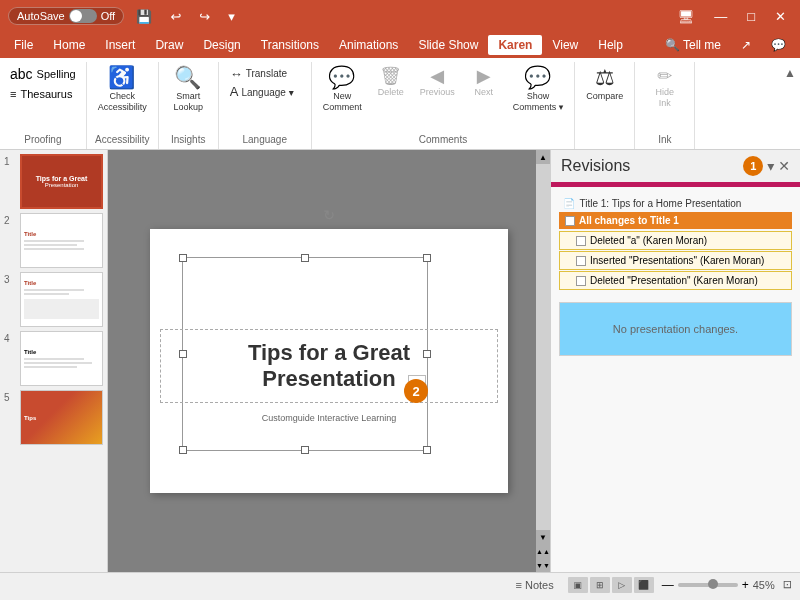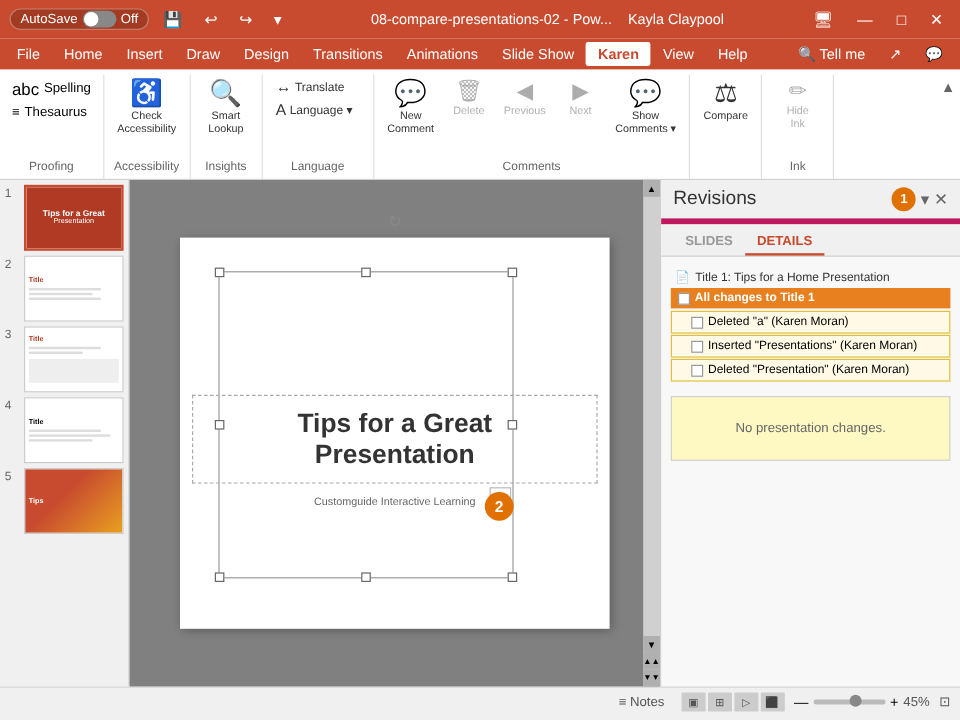--- a/index.html
+++ b/index.html
@@ -207,21 +207,21 @@
       background: #b0b0b0;
       display: flex;
       align-items: center;
       justify-content: center;
       font-size: 8px;
       cursor: pointer;
     }
     .slide-canvas {
       background: white;
       width: 358px;
-      height: 326px;
+      height: 264px;
       position: relative;
       box-shadow: 2px 2px 8px rgba(0,0,0,0.3);
     }
     .slide-canvas-inner {
       position: absolute;
       top: 0; left: 0; right: 0; bottom: 0;
       display: flex;
       flex-direction: column;
       align-items: center;
       justify-content: center;
@@ -355,21 +355,21 @@
       margin-bottom: 2px;
       display: flex;
       align-items: center;
       gap: 4px;
     }
     .presentation-changes {
       margin-top: 12px;
     }
     .pres-changes-box {
       border: 1px solid #d0d0d0;
-      background: #fef9c3;
+      background: #7dd3fc;
       padding: 20px;
       text-align: center;
       font-size: 11px;
       color: #666;
       margin-top: 4px;
     }
 
     
     .status-bar {
       height: 24px;
@@ -426,25 +426,20 @@
       <span>AutoSave</span>
       <div class="toggle-off">
         <div class="toggle-knob"></div>
       </div>
       <span>Off</span>
     </div>
     <button class="title-bar-btn">💾</button>
     <button class="title-bar-btn">↩</button>
     <button class="title-bar-btn">↪</button>
     <button class="title-bar-btn">▾</button>
-  </div>
-  <div class="title-bar-center">
-    <span>08-compare-presentations-02 - Pow...</span>
-    &nbsp;&nbsp;
-    <span>Kayla Claypool</span>
   </div>
   <div class="title-bar-right">
     <button class="title-bar-btn">🖥</button>
     <button class="title-bar-btn">—</button>
     <button class="title-bar-btn">□</button>
     <button class="title-bar-btn close-btn">✕</button>
   </div>
 </div>
 
 <div class="menu-bar">
@@ -666,24 +661,20 @@
   <div class="revisions-panel">
     <div class="revisions-header">
       <span class="revisions-title">Revisions</span>
       <div style="display:flex; align-items:center; gap:4px;">
         <span class="badge-circle" style="position:static; width:20px; height:20px; font-size:11px;">1</span>
         <button class="revisions-close">▾</button>
         <button class="revisions-close">✕</button>
       </div>
     </div>
 
-    <div class="revisions-tabs">
-      <div class="rev-tab">SLIDES</div>
-      <div class="rev-tab active">DETAILS</div>
-    </div>
 
     <div class="revisions-body">
 
 
       <div class="rev-title-link">
         <span>📄</span>
         <span>Title 1: Tips for a Home Presentation</span>
       </div>
 
       <div class="all-changes-bar">

